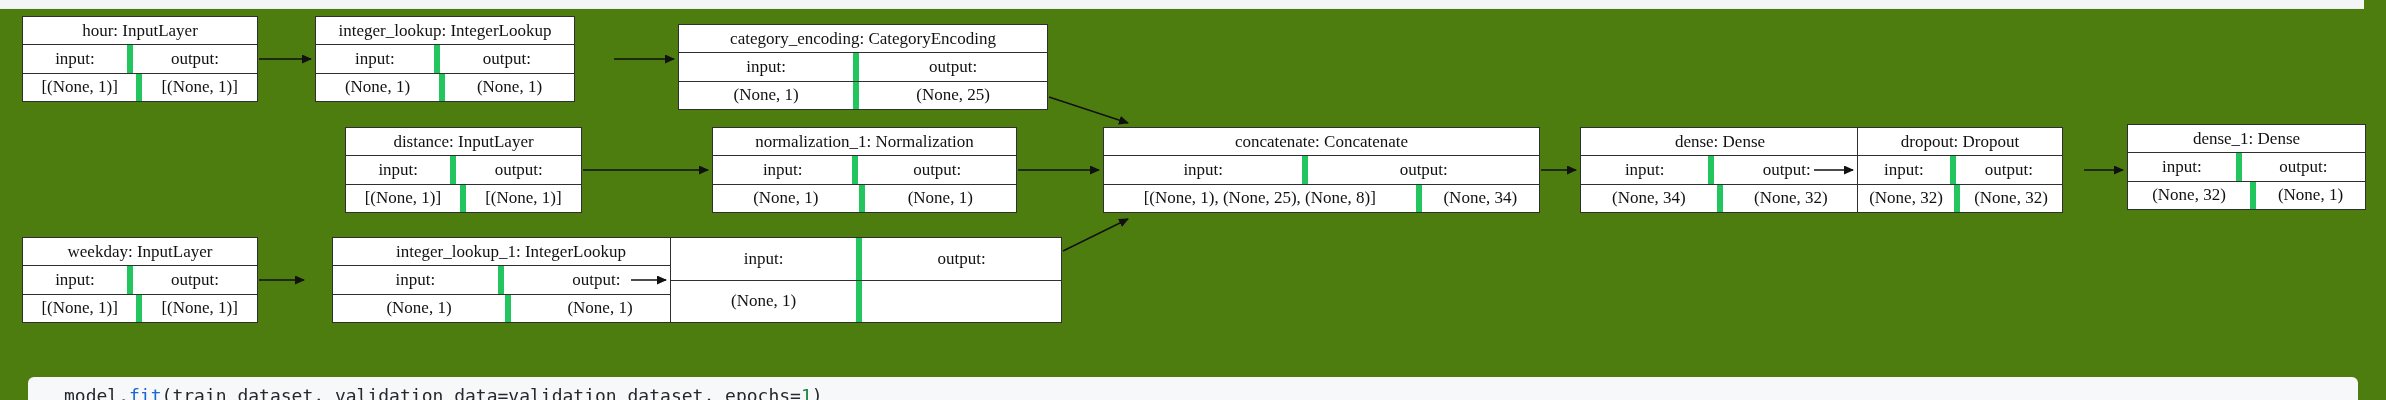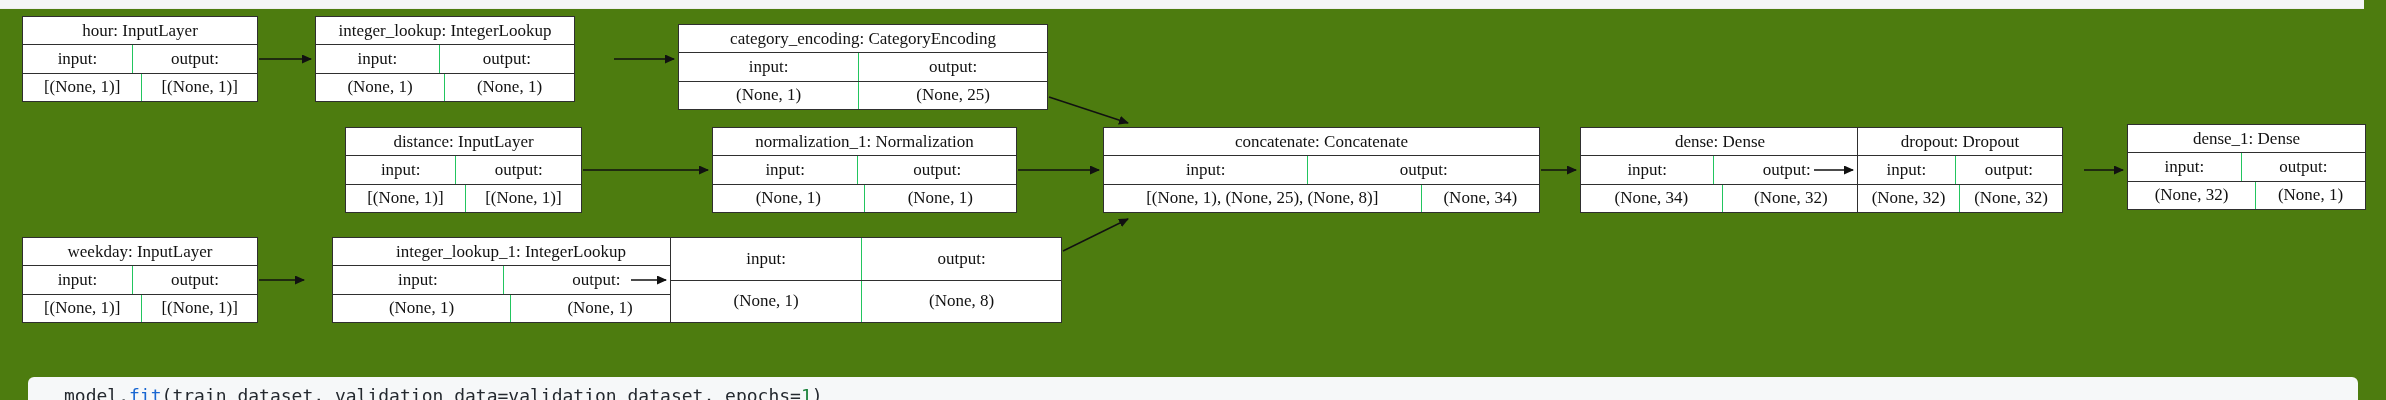--- a/index.html
+++ b/index.html
@@ -12,21 +12,21 @@
              font-family:"DejaVu Sans Mono","Liberation Mono",monospace;font-size:18px;line-height:22px;color:#24292f;}
   .tok-fn{color:#1967d2;}
   .tok-num{color:#188038;}
   
   .node{position:absolute;height:86px;background:#ffffff;border:1px solid #2f2f2f;
         display:flex;flex-direction:column;color:#111;font-size:17px;text-align:center;box-sizing:border-box;}
   .nrow{flex:1;display:flex;align-items:stretch;border-top:1px solid #2f2f2f;min-height:0;}
   .nrow:first-child{border-top:none;}
   .cell{display:flex;align-items:center;justify-content:center;white-space:nowrap;overflow:hidden;}
   .title{justify-content:center;}
-  .cl{width:var(--f,50%);border-right:1px solid #22c55e;box-sizing:border-box;}
+  .cl{width:var(--f,50%);border-right:6px solid #22c55e;box-sizing:border-box;}
   .cr{flex:1;}
   svg.edges{position:absolute;left:0;top:0;pointer-events:none;}
 </style>
 </head>
 <body>
 
 <div id="canvas">
 
   <div class="top-strip"></div>
 
@@ -184,21 +184,20 @@
       </div>
   </div>
 
   <div class="node" style="left:670px;top:237px;width:392px;">
     <div class="nrow" style="--f:49%">
         <div class="cell cl">input:</div>
         <div class="cell cr">output:</div>
       </div>
     <div class="nrow" style="--f:49%">
         <div class="cell cl">(None, 1)</div>
-        <div class="cell cr">(None, 8)</div>
       </div>
   </div>
 
   <svg class="edges" width="2386" height="400" viewBox="0 0 2386 400">
     <defs>
       <marker id="ah" markerWidth="11" markerHeight="10" refX="9" refY="4.5" orient="auto" markerUnits="userSpaceOnUse">
         <path d="M0,0 L10,4.5 L0,9 z" fill="#111"></path>
       </marker>
     </defs>
     <line x1="259" y1="59" x2="311" y2="59" stroke="#111" stroke-width="1.4" marker-end="url(#ah)"></line>

